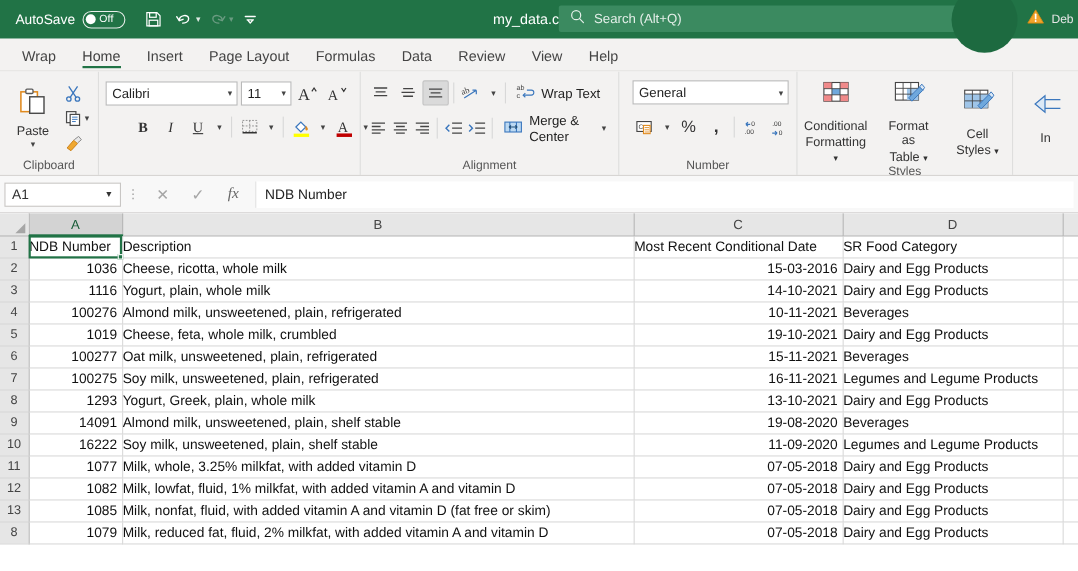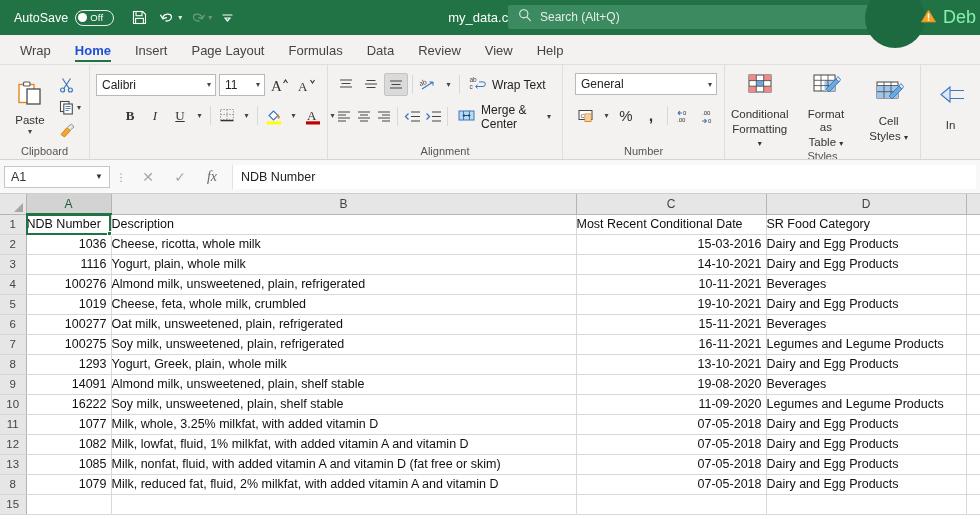--- a/index.html
+++ b/index.html
@@ -46,32 +46,32 @@
   }
   .searchbox .sp { font-size: 12px; color: #e4efe9; }
   .avatar-circle {
     position: absolute; right: 55px; top: -12px; width: 60px; height: 60px;
     border-radius: 50%; background: #1d6a40;
   }
   .warn-area {
     position: absolute; right: 0px; top: 0; height: 35px;
     display: flex; align-items: center; gap: 6px; padding-right: 4px;
   }
-  .warn-text { font-size: 18px; color: #86efac; }
+  .warn-text { font-size: 11px; color: #e5e5e5; }
 
   
   .tabsbar {
     height: 30px; background: #f3f2f1; display: flex; align-items: flex-end;
     padding-left: 8px; border-bottom: 1px solid #e1dfdd;
   }
   .tab {
     font-size: 13px; color: #444; padding: 3px 12px 6px 12px;
     position: relative; white-space: nowrap;
   }
-  .tab.active { color: #1d4ed8; font-weight: bold; }
+  .tab.active { color: #404040; font-weight: normal; }
   .tab.active::after {
     content: ""; position: absolute; left: 12px; right: 12px; bottom: 2px;
     height: 2.5px; background: #217346;
   }
 
   
   .ribbon {
     height: 95px; background: #f3f2f1; display: flex; align-items: stretch;
     border-bottom: 1px solid #d7d5d3; position: relative; overflow: hidden;
   }
@@ -704,28 +704,20 @@
           <td class="cell"></td>
         </tr>
         <tr>
           <td class="rowhead">8</td>
           <td class="cell num">1079</td>
           <td class="cell txt">Milk, reduced fat, fluid, 2% milkfat, with added vitamin A and vitamin D</td>
           <td class="cell num">07-05-2018</td>
           <td class="cell txt">Dairy and Egg Products</td>
           <td class="cell"></td>
         </tr>
-        <tr>
-          <td class="rowhead">15</td>
-          <td class="cell num"></td>
-          <td class="cell txt"></td>
-          <td class="cell num"></td>
-          <td class="cell txt"></td>
-          <td class="cell"></td>
-        </tr>
       </tbody>
     </table>
     <div class="selbox">
       <span class="fillhandle"></span>
     </div>
   </div>
 
 </div>
 
 </body></html>

